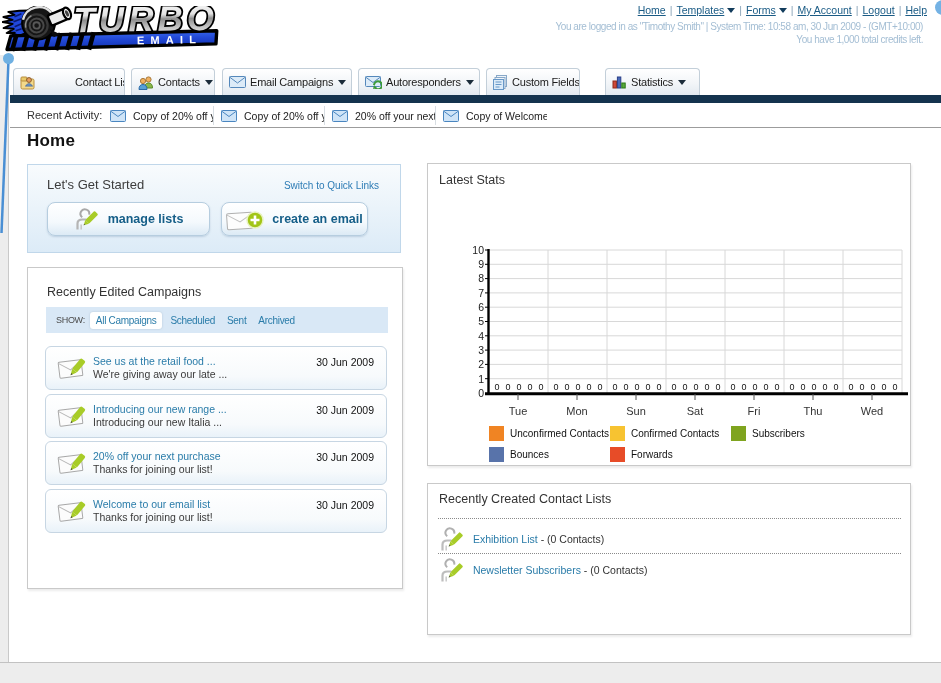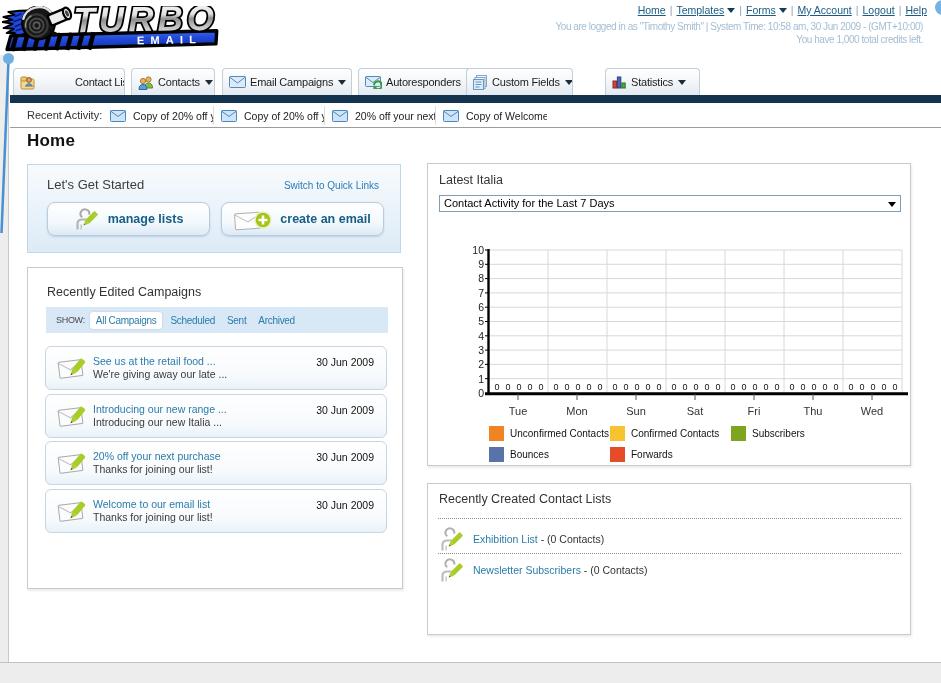--- a/index.html
+++ b/index.html
@@ -28,21 +28,21 @@
 .ritem { position:absolute; top:3px; height:19px; width:104px; overflow:hidden; display:flex; align-items:center; font-size:10.5px; color:#222; border-right:1px solid #d7dde2; white-space:nowrap; }
 .ritem svg { margin-right:7px; flex:none; }
 
 #home { top:131px; left:27px; font-size:17px; font-weight:bold; color:#111; letter-spacing:0.2px;}
 
 #started { top:164px; left:27px; width:374px; height:89px; background:linear-gradient(#f8fbfd,#dcebf7); border:1px solid #c0d7ea; }
 #started .title { position:absolute; left:19px; top:12px; font-size:13px; color:#3c3c3c; }
 #started .switch { position:absolute; right:21px; top:15px; font-size:10px; color:#2d7cb5; }
 .bigbtn { position:absolute; top:37px; height:34px; background:linear-gradient(#ffffff,#f4f9fd 60%,#dceaf5); border:1px solid #b6cddf; border-radius:8px; box-shadow:0 1px 2px rgba(120,150,180,0.35); display:flex; align-items:center; justify-content:center; font-size:12.5px; font-weight:bold; color:#155e88; white-space:nowrap; }
 #btn-manage { left:19px; width:163px; }
-#btn-create { left:193px; width:163px; }
+#btn-create { left:193px; width:147px; }
 
 .panel { background:#fff; border:1px solid #c9c9c9; box-shadow:1px 2px 2px rgba(0,0,0,0.08); }
 #campaigns { top:267px; left:27px; width:376px; height:322px;padding-left:48px; }
 #campaigns .title { position:absolute; left:19px; top:17px; font-size:12.5px; color:#333; }
 #showbar { position:absolute; left:18px; top:39px; width:342px; height:26px; background:#d9e8f6; display:flex; align-items:center; font-size:10px; letter-spacing:-0.3px; }
 #showbar .lbl { color:#4a4a4a; font-size:9px; margin-left:10px; }
 #showbar .selbox { background:#fff; border-radius:3px; padding:3px 6px; color:#2a7ca9; margin-left:5px; box-shadow:0 0 2px rgba(150,170,190,0.6);}
 #showbar a { color:#2a7ca9; margin-left:12px; }
 .citem { position:absolute; left:17px; width:342px; height:44px; border:1px solid #c7d6e3; border-radius:6px; background:linear-gradient(#ffffff,#f7fafc 70%,#e9f2f9); }
 .citem .t1 { position:absolute; left:47px; top:8px; font-size:10.5px; color:#2a7ca9; }
@@ -158,21 +158,21 @@
     </svg>
 Email Campaigns<span class="car"></span></div>
 <div class="tab abs" style="left:358px;width:122px;">
 <svg width="17" height="13" viewBox="0 0 17 13">
       <rect x="0.5" y="0.5" width="15" height="10" rx="1" fill="#dcebf8" stroke="#5588bb"></rect>
       <path d="M0.5 1 L8 6.5 L15.5 1" fill="none" stroke="#5588bb"></path>
       <path d="M9 9 a4 4 0 1 1 1 3" fill="none" stroke="#3a9a3a" stroke-width="2"></path>
       <path d="M8 13 l4 -1 -3 -3 z" fill="#3a9a3a"></path>
     </svg>
 Autoresponders<span class="car"></span></div>
-<div class="tab abs" style="left:466px;width:107px;">
+<div class="tab abs" style="left:486px;width:94px;">
 <svg width="15" height="15" viewBox="0 0 15 15">
       <rect x="3.5" y="0.5" width="10" height="11" fill="#eef4fa" stroke="#88a8c8"></rect>
       <rect x="2" y="2.5" width="10" height="11" fill="#eef4fa" stroke="#88a8c8"></rect>
       <rect x="0.5" y="4.5" width="10" height="10" fill="#dcebf8" stroke="#6898c8"></rect>
       <path d="M2.5 7 h6 M2.5 9.5 h6 M2.5 12 h4" stroke="#6898c8"></path>
     </svg>
 Custom Fields<span class="car"></span></div>
 <div class="tab abs" style="left:605px;width:95px;">
 <svg width="15" height="14" viewBox="0 0 15 14">
       <rect x="1" y="6" width="3.4" height="7" fill="#d04838" stroke="#902818"></rect>
@@ -302,22 +302,21 @@
           <path d="M19.6 22 L20.5 24 L21.5 22 Z" fill="#4a4a4a"></path>
         </g>
       </svg>
     <a class="t1" href="#">Welcome to our email list</a>
     <div class="t2">Thanks for joining our list!</div>
     <div class="dt">30 Jun 2009</div>
   </div>
 </div>
 
 <div id="stats" class="abs panel">
-  <div class="title">Latest Italia</div>
-  <div id="dropdown">Contact Activity for the Last 7 Days<span class="arr"></span></div>
+  <div class="title">Latest Stats</div>
   <svg style="position:absolute;left:0;top:80px;" width="484" height="185">
 
     <g stroke="#d8d8d8">
       <line x1="61" y1="6" x2="474" y2="6"></line>
       <line x1="61" y1="20.3" x2="474" y2="20.3"></line>
       <line x1="61" y1="34.6" x2="474" y2="34.6"></line>
       <line x1="61" y1="48.9" x2="474" y2="48.9"></line>
       <line x1="61" y1="63.2" x2="474" y2="63.2"></line>
       <line x1="61" y1="77.5" x2="474" y2="77.5"></line>
       <line x1="61" y1="91.8" x2="474" y2="91.8"></line>

